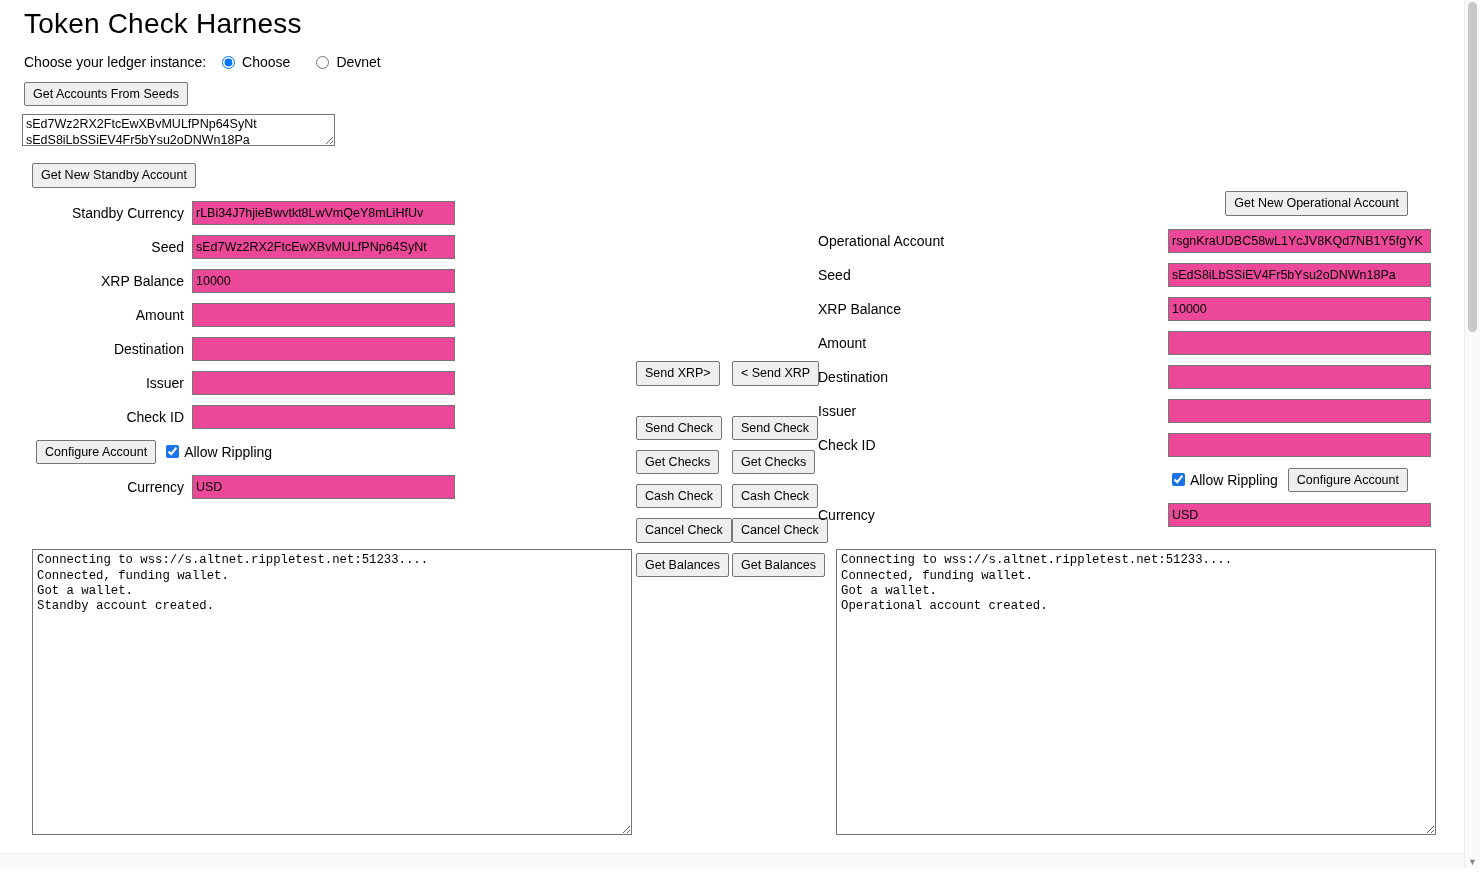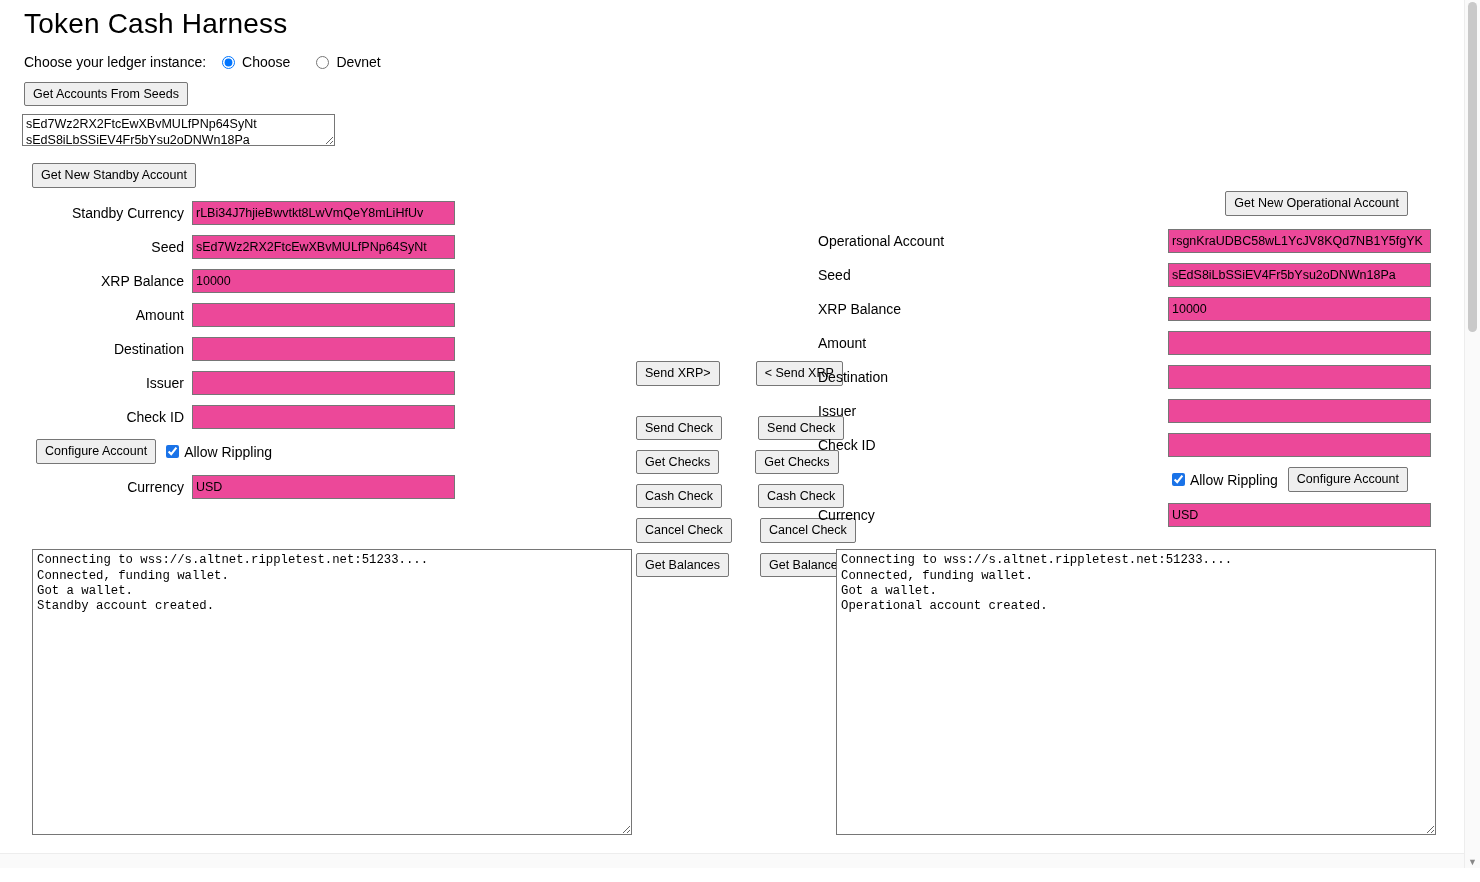--- a/index.html
+++ b/index.html
@@ -162,21 +162,20 @@
     font-family: "Liberation Sans", sans-serif;
     font-size: 12.5px;
     border: 1px solid #767676;
     padding: 1px 3px;
     box-sizing: content-box;
     background: #ec4899;
   }
 
   .config-row {
     display: flex;
-    align-items: center;
     margin-bottom: 12px;
     height: 24px;
   }
   .config-row.left-cfg { padding-left: 12px; }
   .config-row.right-cfg { justify-content: flex-end; padding-right: 30px; }
   .chk-wrap {
     display: flex;
     align-items: center;
     font-size: 14px;
   }
@@ -190,21 +189,21 @@
 
   
   .center-btns {
     position: absolute;
     left: 636px;
     top: 0;
     width: 200px;
   }
   .btnpair {
     display: flex;
-    gap: 36px;
+    gap: 8px;
     margin-bottom: 10px;
   }
   .btnpair .slot { width: 88px; display: flex; }
   .btnpair .slot.right { justify-content: flex-start; }
   .btnpair button.btn { white-space: nowrap; }
 
   
   .logs {
     position: relative;
     margin-top: 6px;
@@ -227,21 +226,21 @@
     overflow: auto;
   }
   textarea.log.left { left: 32px; }
   textarea.log.right { left: 836px; }
 </style>
 </head>
 <body>
 
 <div class="page">
 
-  <h1 class="title">Token Cash Harness</h1>
+  <h1 class="title">Token Check Harness</h1>
 
   <div class="ledger-row">
     <span class="lbl">Choose your ledger instance:</span>
 
     <span class="radio-wrap">
       <input type="radio" name="ledger" checked="" style="">
       <label>Choose</label>
     </span>
 
     <span class="radio-wrap">

